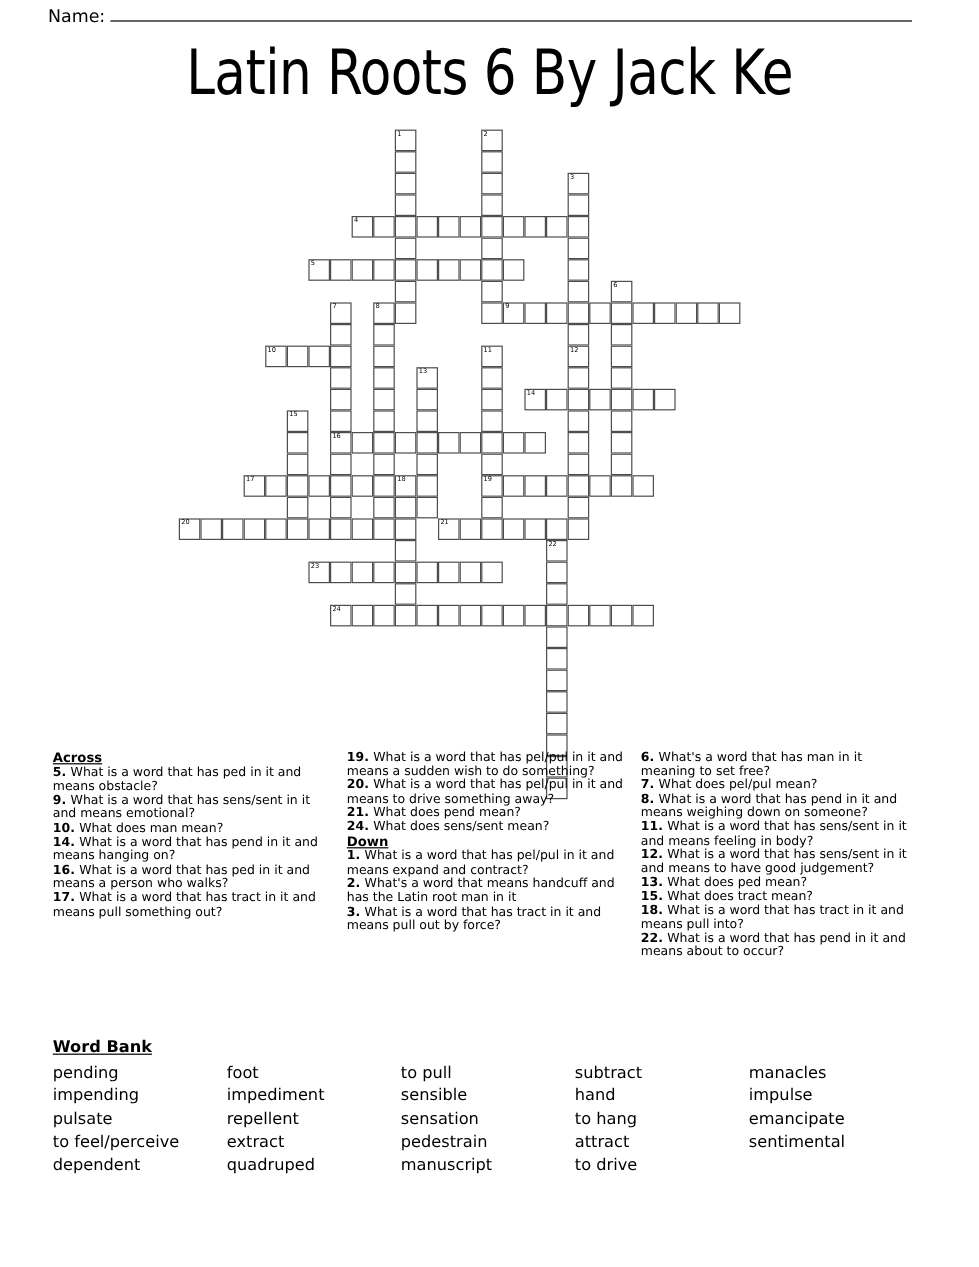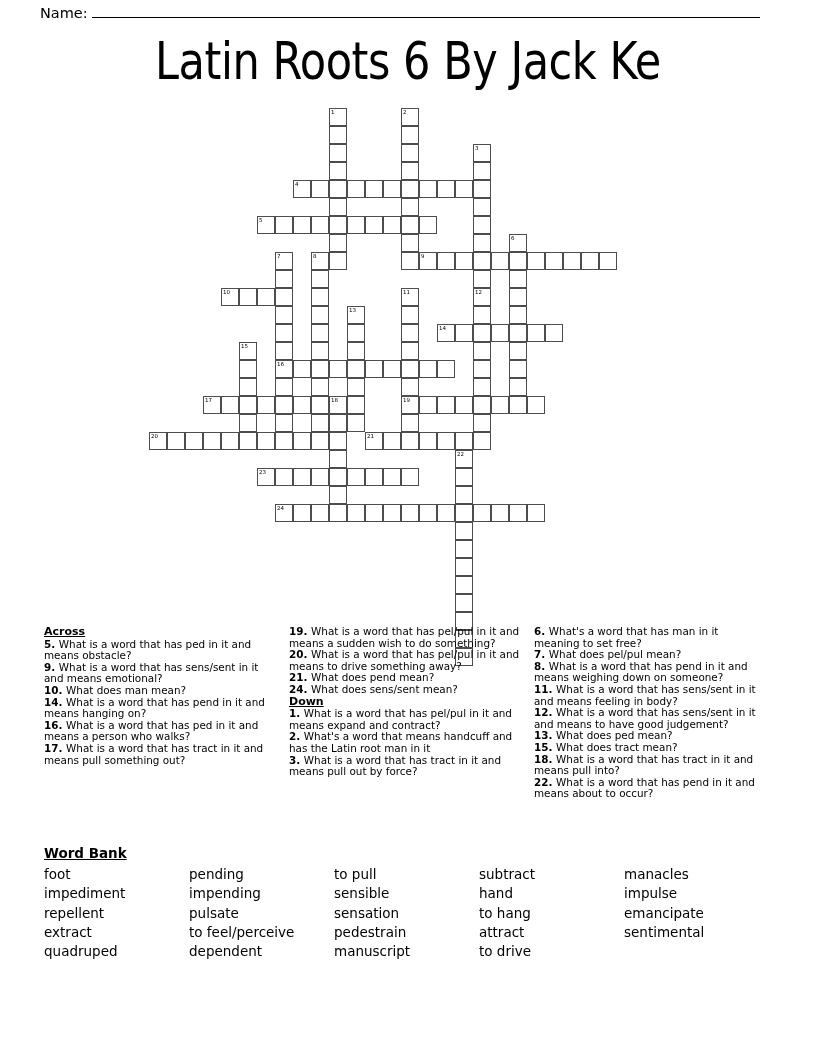--- a/index.html
+++ b/index.html
@@ -111,21 +111,21 @@
     display: block;
     margin: 0;
     text-align: left;
   }
   .clue .cnum { font-weight: bold; }
 
   
   #wordbank {
     position: absolute;
     left: 44px;
-    top: 845px;
+    top: 865px;
     width: 730px;
   }
   #wordbank .wb-head {
     font-weight: bold;
     text-decoration: underline;
     font-size: 13.5px;
     display: block;
     margin-bottom: 4px;
   }
   .wb-grid {
@@ -421,32 +421,32 @@
       <p class="clue"><span class="cnum">15. </span><span>What does tract mean?</span></p>
       <p class="clue"><span class="cnum">18. </span><span>What is a word that has tract in it and means pull into?</span></p>
       <p class="clue"><span class="cnum">22. </span><span>What is a word that has pend in it and means about to occur?</span></p>
     </div>
 </div>
 
 <div id="wordbank">
   <span class="wb-head">Word Bank</span>
   <div class="wb-grid">
       <div class="wb-col">
+        <span class="wb-item">pending</span>
+        <span class="wb-item">impending</span>
+        <span class="wb-item">pulsate</span>
+        <span class="wb-item">to feel/perceive</span>
+        <span class="wb-item">dependent</span>
+      </div>
+      <div class="wb-col">
         <span class="wb-item">foot</span>
         <span class="wb-item">impediment</span>
         <span class="wb-item">repellent</span>
         <span class="wb-item">extract</span>
         <span class="wb-item">quadruped</span>
-      </div>
-      <div class="wb-col">
-        <span class="wb-item">pending</span>
-        <span class="wb-item">impending</span>
-        <span class="wb-item">pulsate</span>
-        <span class="wb-item">to feel/perceive</span>
-        <span class="wb-item">dependent</span>
       </div>
       <div class="wb-col">
         <span class="wb-item">to pull</span>
         <span class="wb-item">sensible</span>
         <span class="wb-item">sensation</span>
         <span class="wb-item">pedestrain</span>
         <span class="wb-item">manuscript</span>
       </div>
       <div class="wb-col">
         <span class="wb-item">subtract</span>

